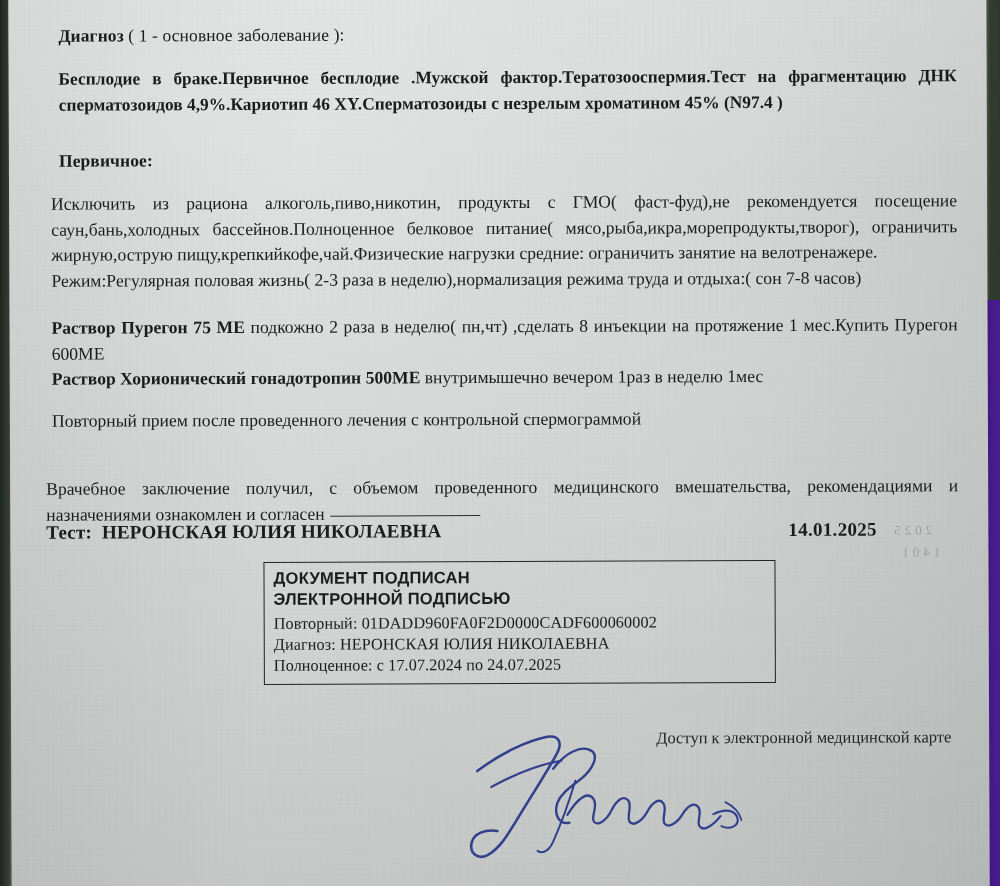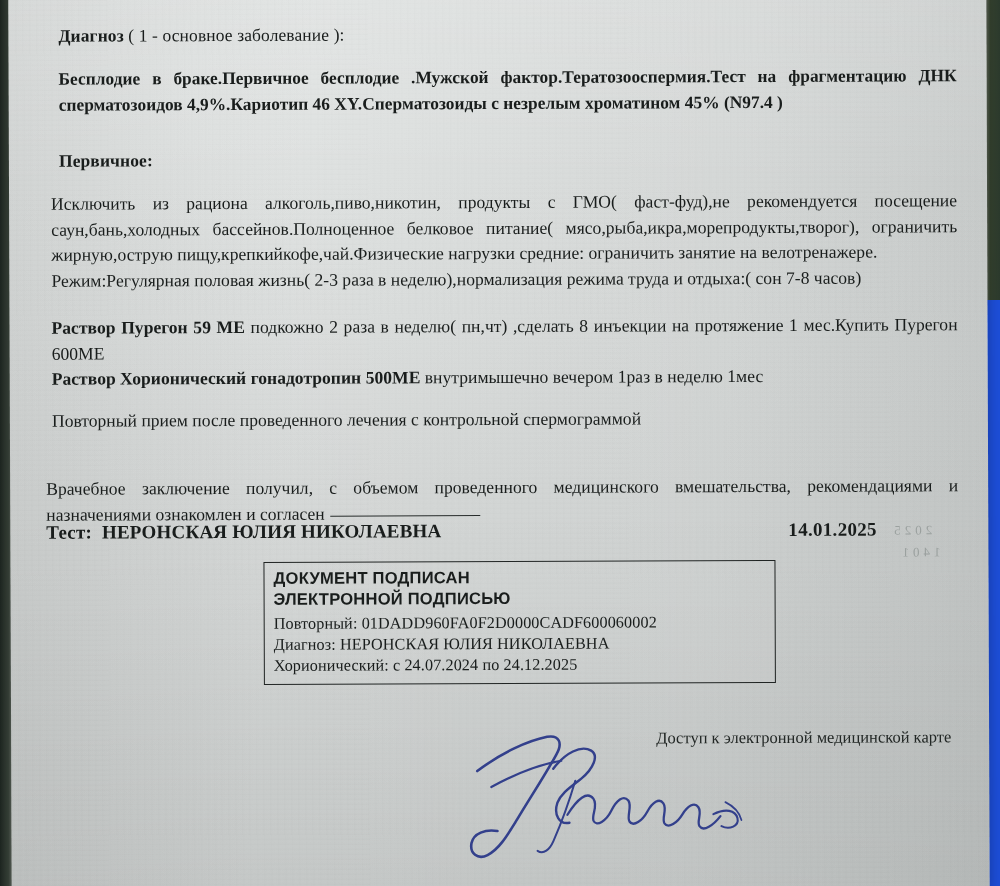--- a/index.html
+++ b/index.html
@@ -7,21 +7,21 @@
     margin: 0;
     padding: 0;
     background: #2f3b30;
   }
 
   .photo {
     position: relative;
     width: 1000px;
     height: 886px;
     overflow: hidden;
-    background: #1d4ed8;
+    background: #4c1d95;
     font-family: "Liberation Serif", "DejaVu Serif", serif;
   }
 
   
   .bg-left {
     position: absolute;
     left: 0; top: 0;
     width: 14px; height: 886px;
     background: linear-gradient(90deg, #1d2520 0%, #39433a 60%, #7b8279 100%);
   }
@@ -197,21 +197,21 @@
 
       <div class="blk body-just bold" style="left:50px; top:70px; width:898px; font-size:17.4px; line-height:26px;">Бесплодие в браке.Первичное бесплодие .Мужской фактор.Тератозооспермия.Тест на фрагментацию ДНК сперматозоидов 4,9%.Кариотип 46 XY.Сперматозоиды с незрелым хроматином 45% (N97.4  )</div>
 
       <div class="blk hdr" style="left:50px; top:155px;">Первичное:</div>
 
       <div class="blk body-just" style="left:42px; top:196px; width:906px;">Исключить из рациона алкоголь,пиво,никотин, продукты с ГМО( фаст-фуд),не рекомендуется посещение саун,бань,холодных  бассейнов.Полноценное белковое питание(  мясо,рыба,икра,морепродукты,творог), ограничить жирную,острую пищу,крепкийкофе,чай.Физические нагрузки средние: ограничить занятие на велотренажере.</div>
 
       <div class="blk body-plain" style="left:42px; top:273px; width:920px;">Режим:Регулярная половая жизнь( 2-3 раза в неделю),нормализация режима труда и отдыха:( сон 7-8 часов)</div>
 
       <div class="blk rx" style="left:42px; top:320px; width:906px;">
-        <span class="rx-name">Раствор  Пурегон  59  МЕ</span><span> подкожно  2  раза  в  неделю(  пн,чт)  ,сделать  8  инъекции  на  протяжение  1 мес.Купить Пурегон 600МЕ</span>
+        <span class="rx-name">Раствор  Пурегон  75  МЕ</span><span> подкожно  2  раза  в  неделю(  пн,чт)  ,сделать  8  инъекции  на  протяжение  1 мес.Купить Пурегон 600МЕ</span>
       </div>
 
       <div class="blk rx" style="left:42px; top:371px; width:906px;">
         <span class="rx-name">Раствор Хорионический гонадотропин 500МЕ</span><span> внутримышечно вечером 1раз в неделю  1мес</span>
       </div>
 
       <div class="blk body-plain" style="left:42px; top:413px; width:900px;">Повторный прием после проведенного лечения с контрольной спермограммой</div>
 
       <div class="blk body-just" style="left:36px; top:480px; width:912px; line-height:26px;">
         <span>Врачебное  заключение  получил,  с  объемом  проведенного  медицинского  вмешательства, рекомендациями и назначениями ознакомлен и согласен</span><span class="blank-line"></span>
@@ -235,22 +235,22 @@
           <span>Повторный:</span>
           <span>01DADD960FA0F2D0000CADF600060002</span>
         </div>
 
         <div class="esign-row">
           <span>Диагноз:</span>
           <span>НЕРОНСКАЯ ЮЛИЯ НИКОЛАЕВНА</span>
         </div>
 
         <div class="esign-row">
-          <span>Хорионический:</span>
-          <span>с 24.07.2024 по 24.12.2025</span>
+          <span>Полноценное:</span>
+          <span>с 17.07.2024 по 24.07.2025</span>
         </div>
       </div>
 
       <div class="access-note" style="left:645px; top:735px;">Доступ к электронной медицинской карте</div>
 
       <div class="signature">
         <svg width="320" height="130" viewBox="0 0 320 130" fill="none" xmlns="http://www.w3.org/2000/svg">
           <g stroke="#33408c" fill="none" stroke-linecap="round" stroke-linejoin="round">
 
             <path d="M36 42 C 60 24, 86 12, 106 8 C 118 6, 122 14, 115 26

